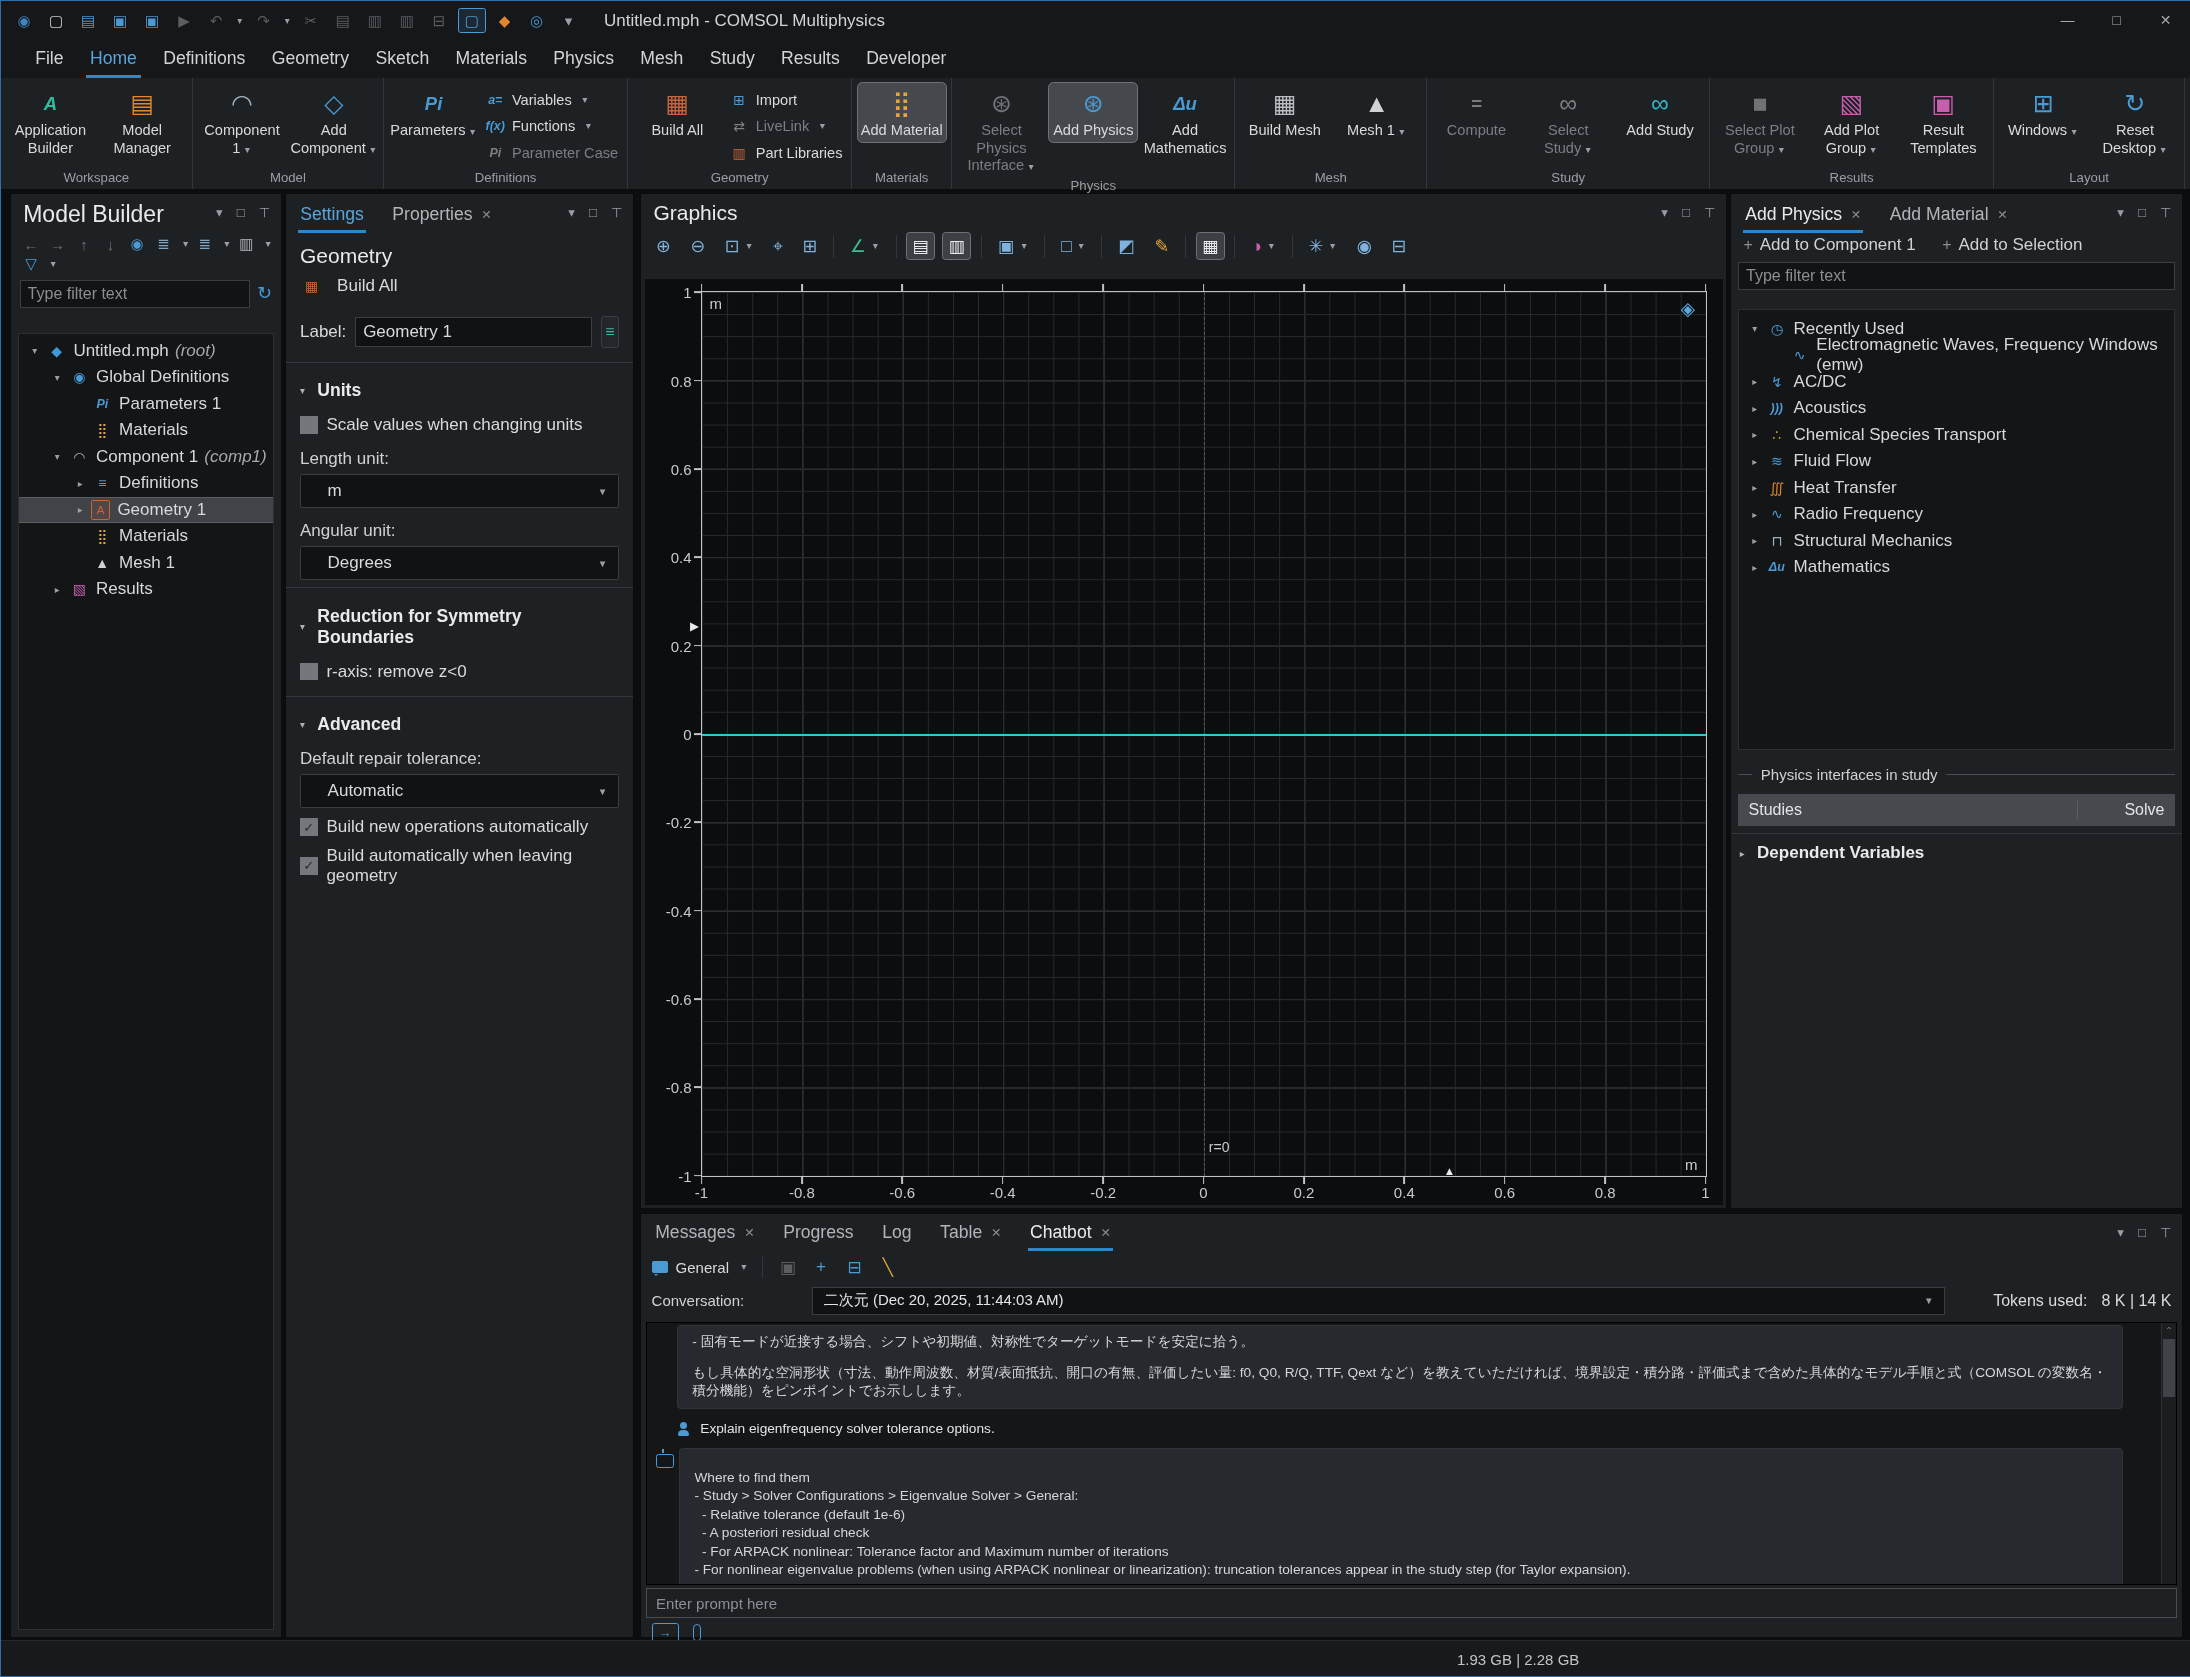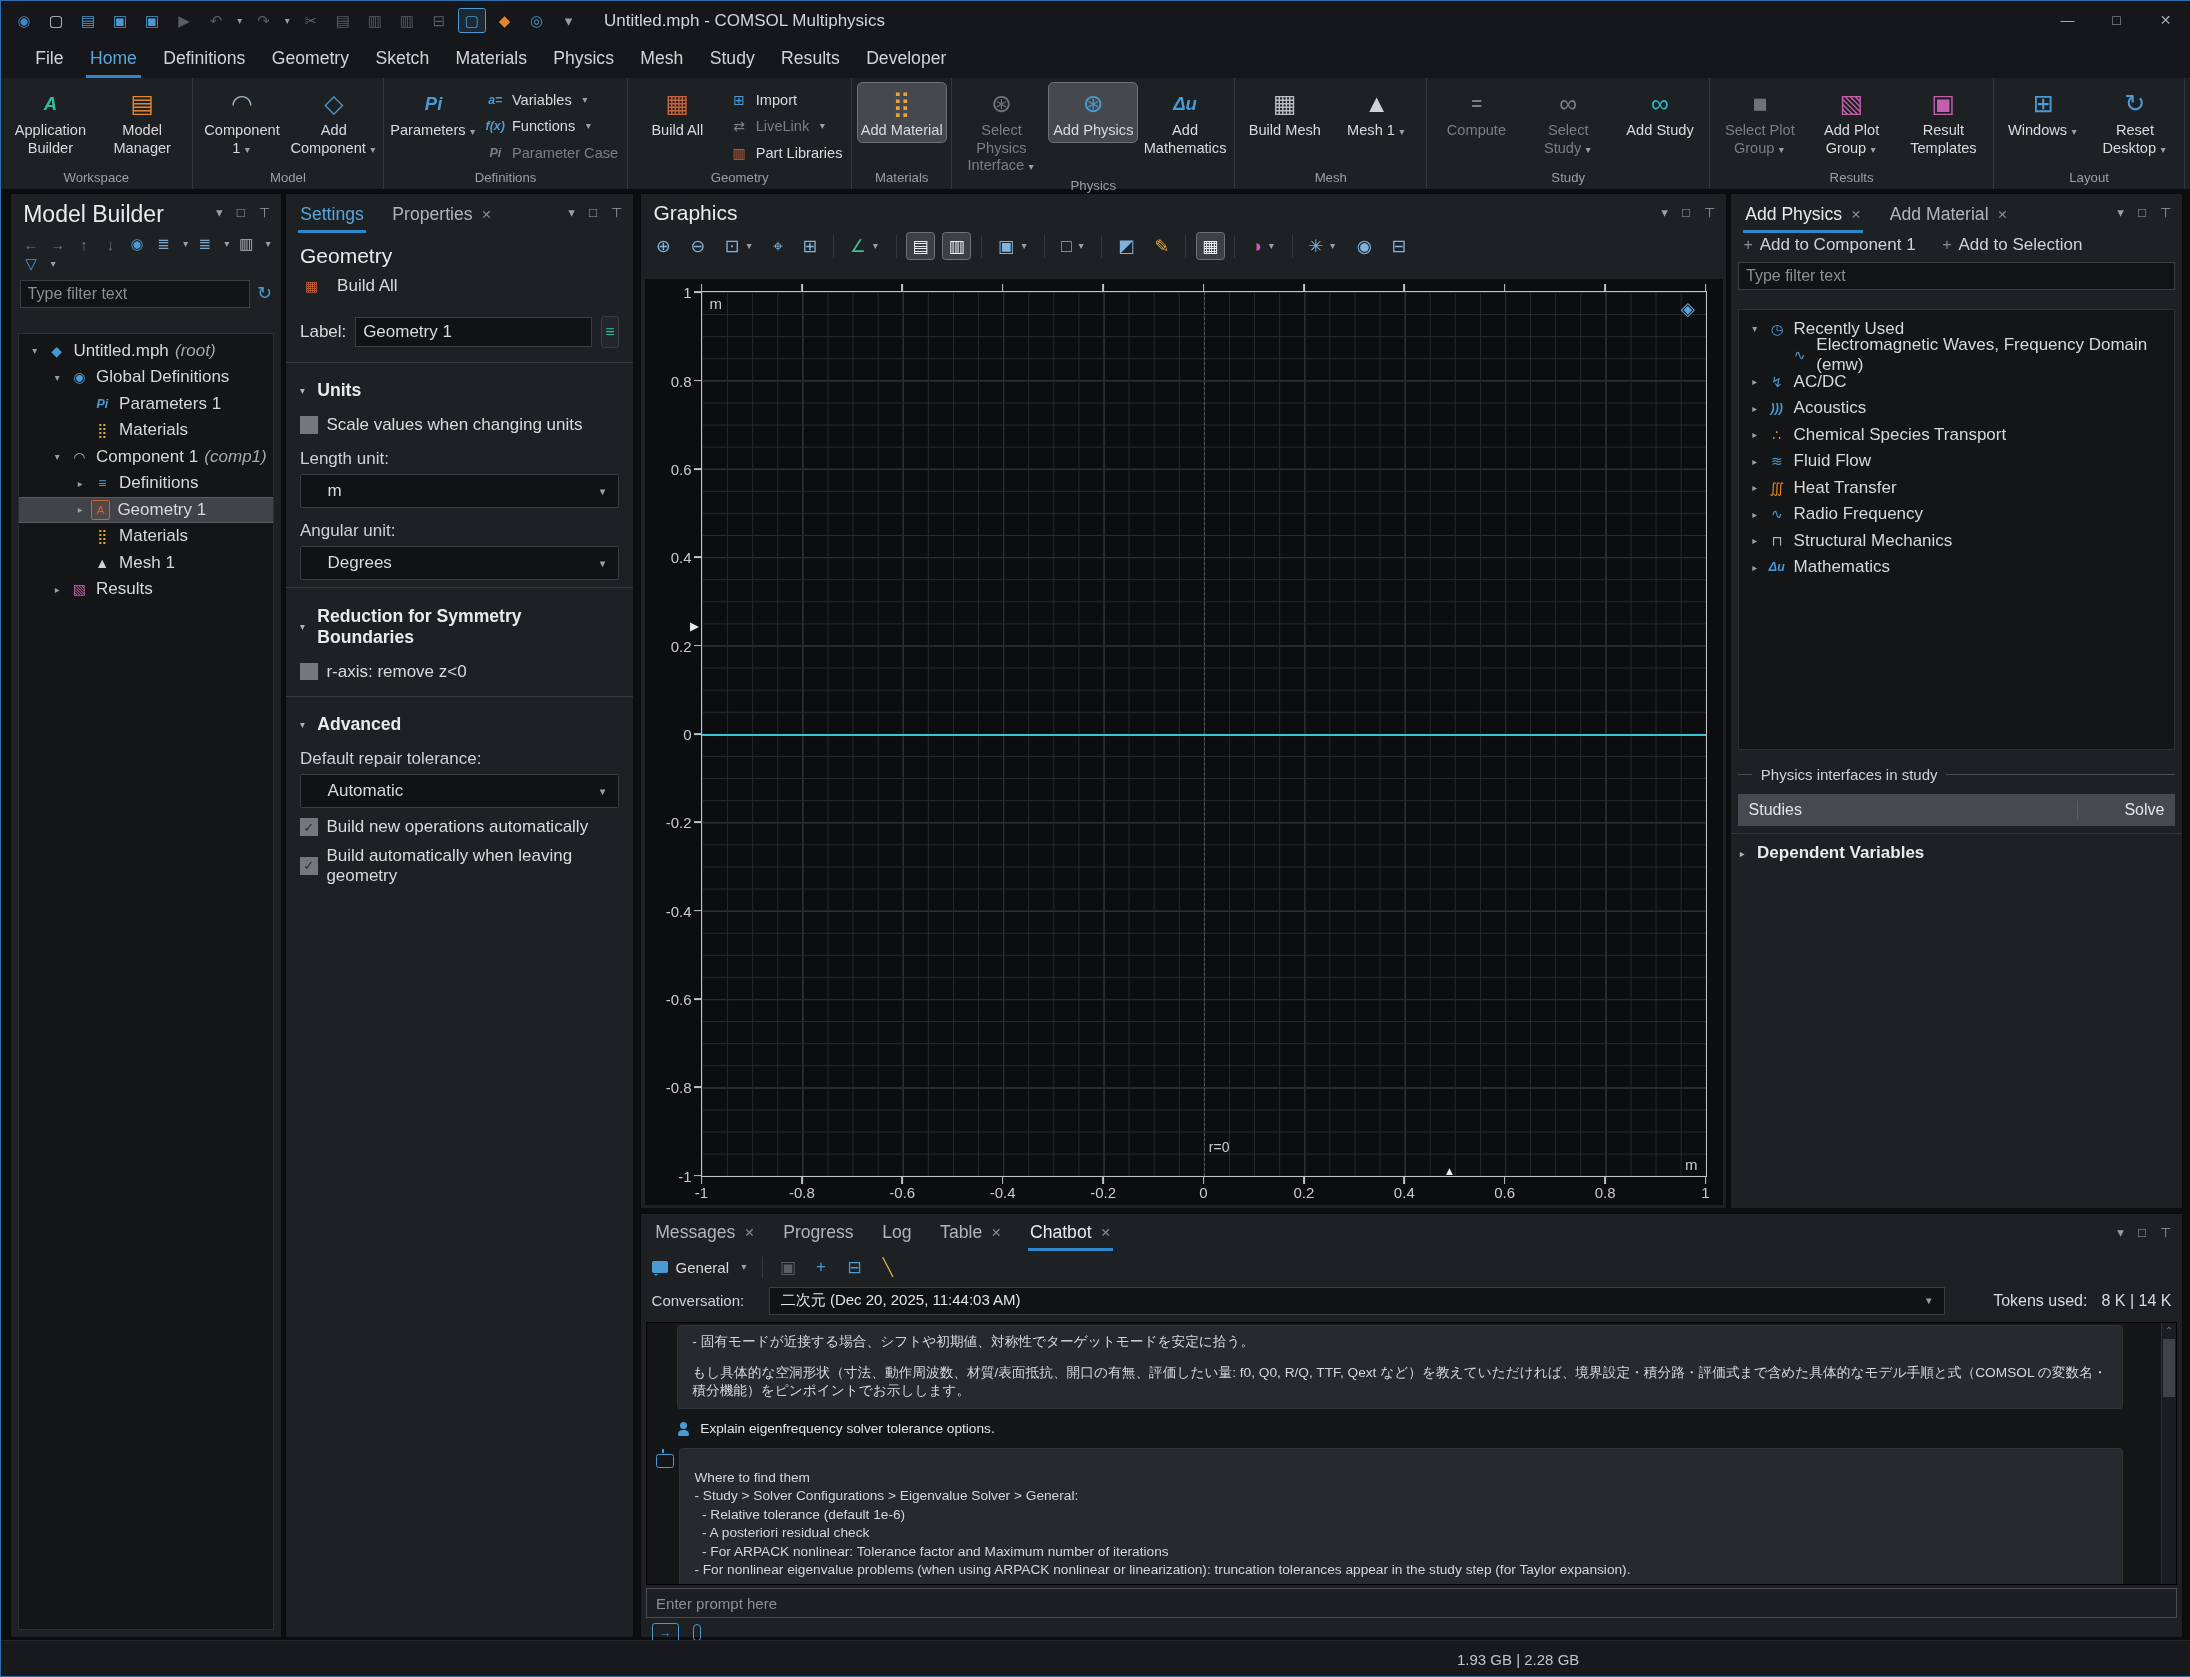--- a/index.html
+++ b/index.html
@@ -125,21 +125,21 @@
   .depvars{position:absolute;left:8.8px;top:649px;display:flex;gap:12.4px;font-size:17px;font-weight:bold;color:#e8eaec;align-items:center;}
 
   
   .btool{display:flex;align-items:center;gap:14px;padding:0 10.6px;height:32px;}
   .general{display:flex;align-items:center;gap:8px;font-size:15px;color:#d8dadc;}
   .bubble{width:16px;height:11.5px;background:#4a9ad4;border-radius:1.8px;position:relative;}
   .bubble::after{content:"";position:absolute;left:2.6px;bottom:-5.3px;border:2.6px solid transparent;border-top-color:#4a9ad4;}
   .tdiv{width:0.9px;height:21px;background:#33363a;}
   .ticn{font-size:17px;min-width:21px;text-align:center;}
   .convrow{display:flex;align-items:center;padding:0 10.6px;height:35px;gap:25px;font-size:15px;color:#cfd2d4;}
-  .convsel{width:1217px;height:28px;background:#101214;border:0.9px solid #3a3e42;display:flex;align-items:center;justify-content:space-between;padding:0 10.6px;font-size:15px;color:#e2e4e6;box-sizing:border-box;}
+  .convsel{width:1217px;height:28px;background:#101214;border:0.9px solid #3a3e42;display:flex;align-items:center;justify-content:space-between;padding:0 10.6px;font-size:15px;color:#e2e4e6;box-sizing:border-box;margin-left:43px;}
   .tokens{margin-left:23px;font-size:16px;color:#d8dadc;display:flex;gap:14px;white-space:nowrap;}
   .chatbox{position:absolute;left:5.3px;right:5.3px;top:108px;height:261px;background:#141618;border:0.9px solid #000;overflow:hidden;}
   .sbar{position:absolute;right:0;top:0;bottom:0;width:14px;background:#1b1e21;border-left:0.9px solid #2c2f33;}
   .sarr{position:absolute;right:2.6px;top:1.8px;color:#7b7f82;font-size:9.7px;}
   .sthumb{position:absolute;right:0.9px;top:16px;width:11.5px;height:58px;background:#3f4347;}
   .abox{position:relative;margin:7px 53px 8.8px 30px;background:#26292d;border:0.9px solid #303438;border-radius:3.5px;padding:7px 14px;font-size:13.7px;line-height:18.5px;color:#d4d6d8;}
   .aline{min-height:18.5px;white-space:pre-wrap;}
   .aline.blank{min-height:12.4px;}
   .urow{display:flex;align-items:flex-start;gap:10.6px;padding:3.5px 30px 5.3px;font-size:13.7px;color:#e2e4e6;}
   .person{width:12.4px;display:flex;flex-direction:column;align-items:center;gap:0.9px;padding-top:0.9px;flex:0 0 auto;}
@@ -704,21 +704,21 @@
     </div>
     <div class="aptreebox" id="aptree">
         <div class="trow" style="padding-left: 5.3px;">
           <span class="texp">▾</span>
           <span class="ticon" style="color: rgb(74, 154, 212);">◷</span>
           <span>Recently Used</span>
         </div>
         <div class="trow" style="padding-left: 28px;">
           <span class="texp"></span>
           <span class="ticon" style="color: rgb(74, 154, 212);">∿</span>
-          <span>Electromagnetic Waves, Frequency Domain (emw)</span>
+          <span>Electromagnetic Waves, Frequency Windows (emw)</span>
         </div>
         <div class="trow" style="padding-left: 5.3px;">
           <span class="texp">▸</span>
           <span class="ticon" style="color: rgb(74, 154, 212);">↯</span>
           <span>AC/DC</span>
         </div>
         <div class="trow" style="padding-left: 5.3px;">
           <span class="texp">▸</span>
           <span class="ticon txt" style="color: rgb(74, 154, 212);">)))</span>
           <span>Acoustics</span>

